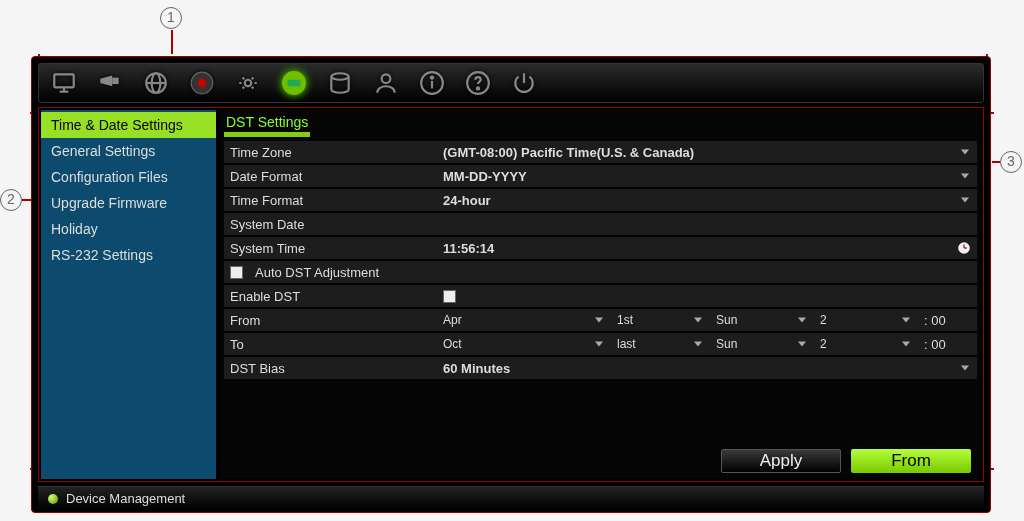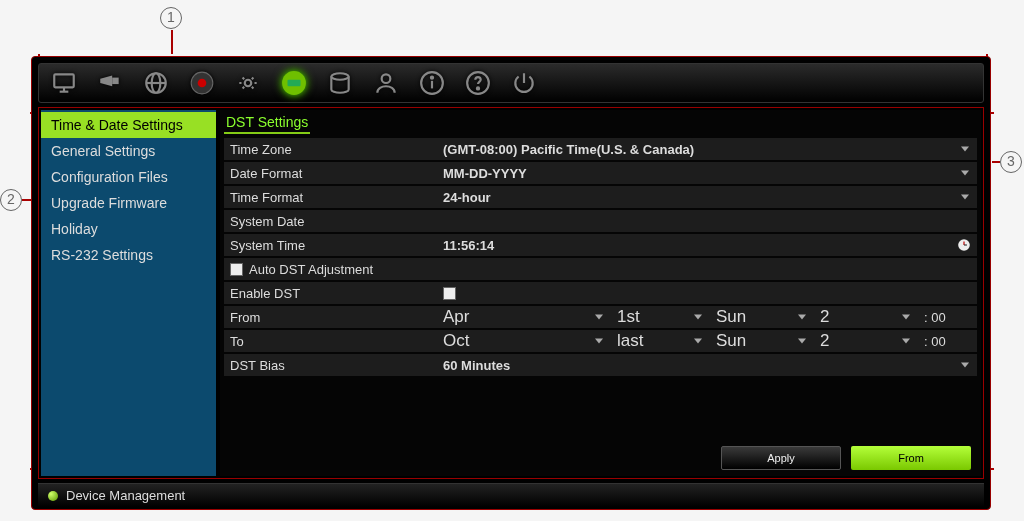--- a/index.html
+++ b/index.html
@@ -71,21 +71,21 @@
 
   .content {
     flex:1;
     background:#050505;
     padding:2px 4px 6px 4px;
     position:relative;
   }
   .panel-title {
     color:#8bff2e;
     font-size:14px;
-    border-bottom:2px solid #84cc16;
+    border-bottom:5px solid #84cc16;
     display:inline-block;
     padding:2px 2px;
     margin-bottom:4px;
   }
   .row {
     display:flex;
     align-items:center;
     background:#1d1d1d;
     margin-bottom:2px;
     height:22px;
@@ -119,50 +119,50 @@
     width:13px;height:13px;background:#eee;border:1px solid #666;display:inline-block;
   }
   .cal-icon { position:absolute; right:6px; top:50%; transform:translateY(-50%); width:14px;height:14px; }
   .clock-icon { position:absolute; right:6px; top:50%; transform:translateY(-50%); width:14px;height:14px; }
 
   .subheader-row {
     display:flex; align-items:center;
     background:#1d1d1d;
     margin-bottom:2px;
     height:22px; font-size:13px; color:#ddd;
-    padding-left:6px; gap:6px;
+    padding-left:6px; gap:12px;
   }
 
   .multi-sel {
     display:flex; gap:4px; flex:1; align-items:center;
   }
   .sel {
     background:#1d1d1d;
     height:20px;
     position:relative;
     color:#ddd;
-    font-size:17px;
+    font-size:12px;
     padding-left:4px;
     display:flex; align-items:center;
   }
   .sel::after{
     content:"";position:absolute;right:6px;top:50%;
     width:0;height:0;border-left:4px solid transparent;border-right:4px solid transparent;border-top:5px solid #aaa;
     transform:translateY(-50%);
   }
   .static-min { width:40px; font-size:13px; color:#ddd; padding-left:4px; }
 
   .button-row {
     display:flex; justify-content:flex-end; gap:10px;
     margin-top:70px;
     padding-right:6px;
   }
   .btn {
     width:120px; height:24px;
-    font-size:11px;
+    font-size:17px;
     border:none;
     cursor:pointer;
     border-radius:2px;
   }
   .btn.apply { background:linear-gradient(#3a3a3a,#000); color:#eee; border:1px solid #555;}
   .btn.exit { background:linear-gradient(#b4ff3a,#7ac800); color:#000; font-weight:500;}
 
   .footer {
     margin-top:4px;
     height:24px;

